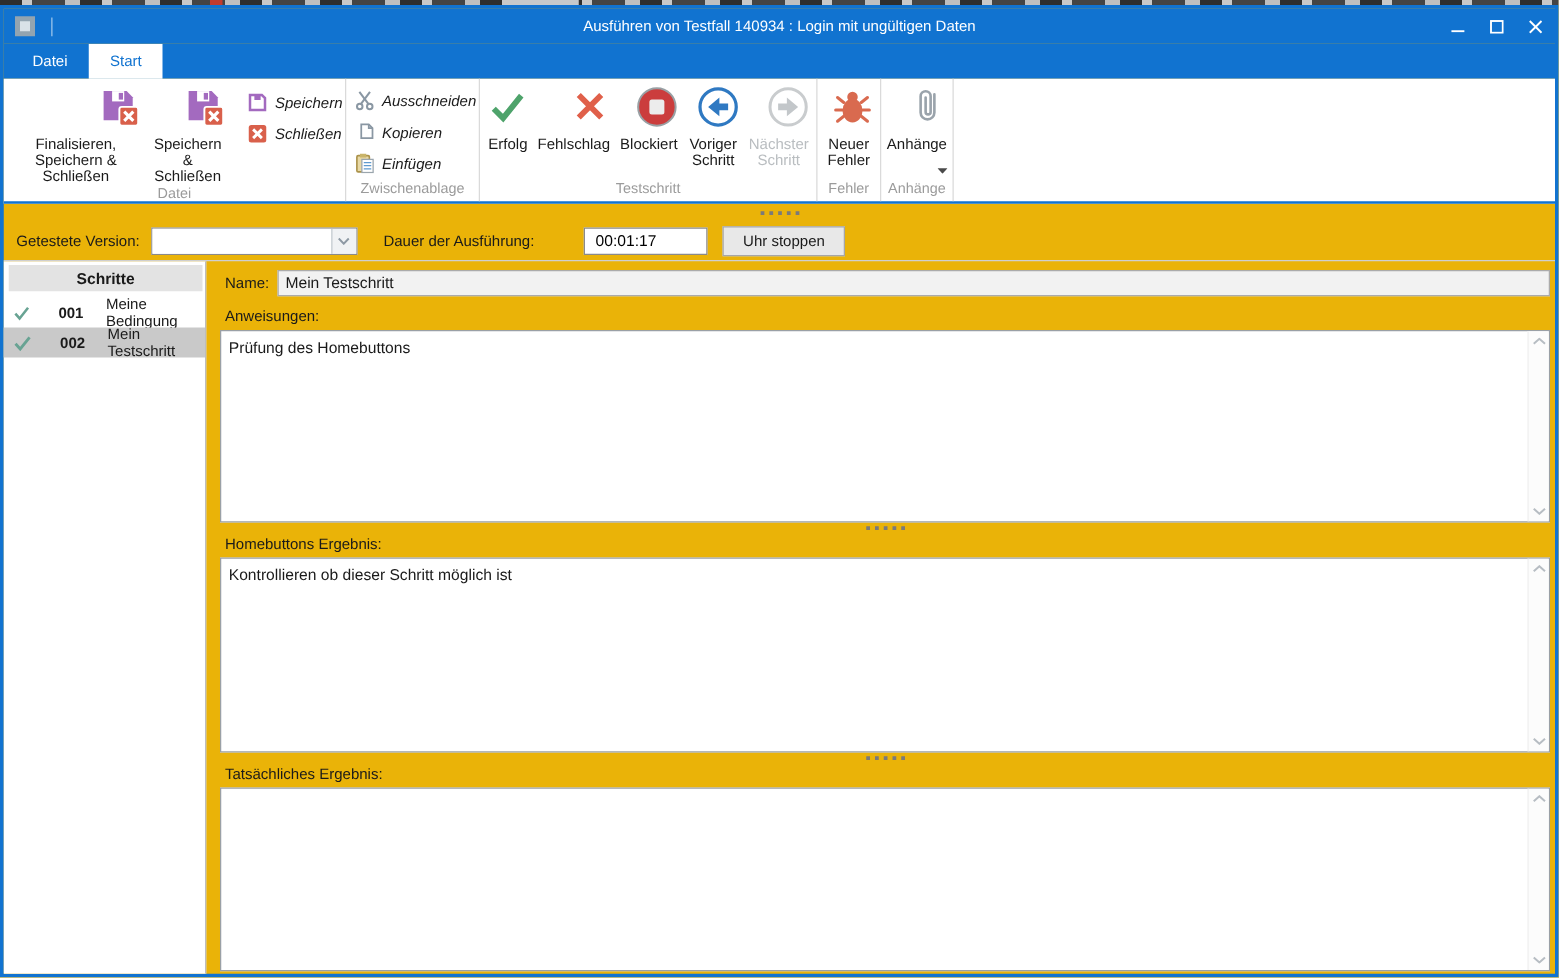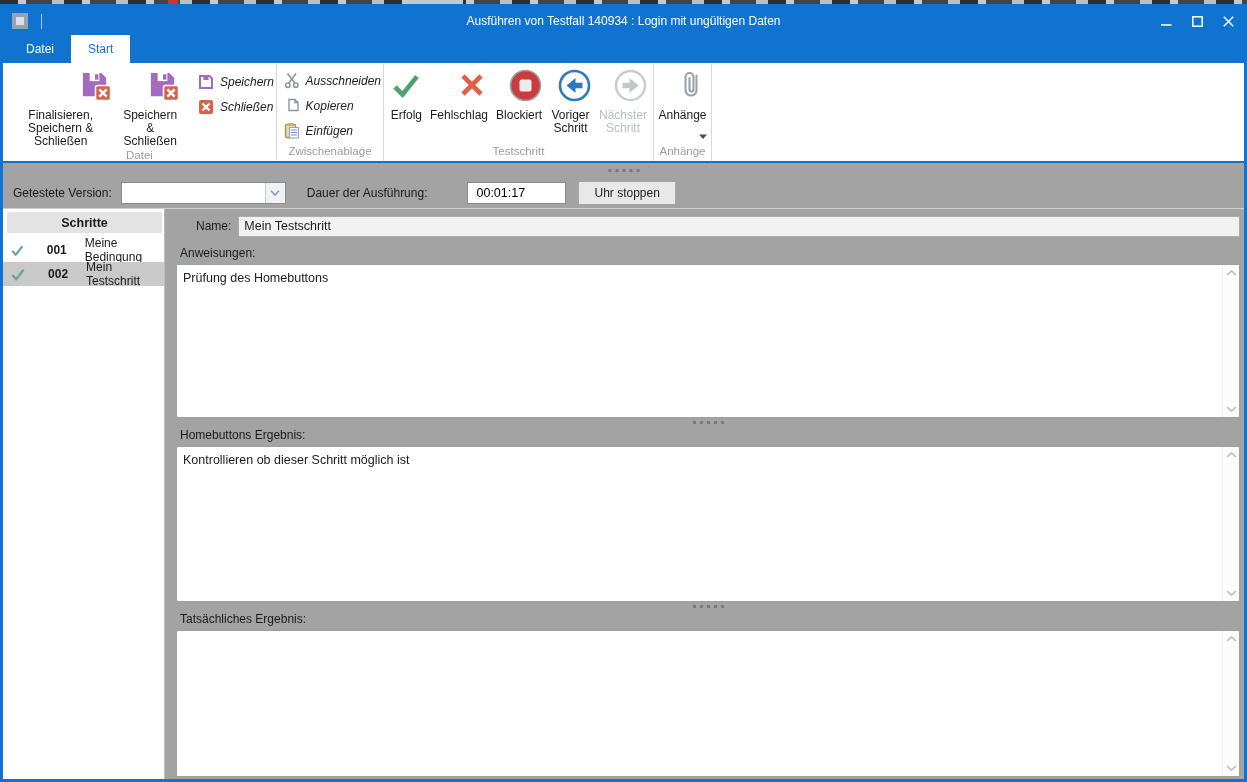--- a/index.html
+++ b/index.html
@@ -15,21 +15,21 @@
   
   .top-sliver {
     position:absolute; top:0; left:0; width:100%; height:4px;
     background: repeating-linear-gradient(90deg,#2e2e2e 0 18px,#c9c9c9 18px 26px,#444 26px 52px,#bfbfbf 52px 64px);
   }
   .top-sliver .red-frag { position:absolute; left:168px; top:0; width:10px; height:4px; background:#c23b2e; }
   .top-sliver .gray-frag { position:absolute; left:408px; top:0; width:55px; height:4px; background:#c6c9cb; }
 
   .window {
     position:absolute; top:4px; left:0; right:0; bottom:0;
-    border:3px solid #1173D0; background:#a3a3a3;
+    border:3px solid #1173D0; background:#eab308;
     display:flex; flex-direction:column;
   }
   
   .titlebar {
     height:28px; background:#1173D0; color:#fff;
     display:flex; align-items:center; position:relative; flex:0 0 auto;
   }
   .app-icon {
     width:16px; height:16px; margin-left:9px; background:#93a4b0;
     display:flex; align-items:center; justify-content:center; flex:0 0 auto;
@@ -89,21 +89,21 @@
   .sidebar { width:162px; border-right:1px solid #bdbdbd; background:#fff; display:flex; flex-direction:column; flex:0 0 auto; }
   .sidebar-header {
     height:21px; margin:3px 2px 5px 4px; background:#e3e3e3;
     font-weight:bold; font-size:12.5px; display:flex; align-items:center; justify-content:center;
   }
   .step-item { height:24px; display:flex; align-items:center; padding-left:8px; font-size:12px;gap:13px; }
   .step-item.selected { background:#c9c9c9; }
   .step-item .num { font-weight:bold; margin-left:10px; }
   .step-item .s-lbl { margin-left:5px; }
   .main { flex:1; display:flex; flex-direction:column; padding:5px 4px 2px 11px; min-width:0; }
-  .name-row { display:flex; align-items:center; height:22px; margin:1px 0 7px 20px; }
+  .name-row { display:flex; align-items:center; height:22px; margin:1px 0 7px 4px; }
   .name-row .lbl { margin-right:7px; }
   .name-input {
     flex:1; height:21px; background:#f2f2f2; border:1px solid #ababab;
     font:12.5px "Liberation Sans",sans-serif; padding:0 5px; color:#1a1a1a;
   }
   .field-label { font-size:12px; margin:2px 0 4px 4px; }
   .ta-wrap { position:relative; border:1px solid #9aa0a6; background:#fff; }
   .ta-wrap.h1 { height:154px; }
   .ta-wrap.h2 { height:156px; }
   .ta-wrap.h3 { flex:1; min-height:60px; }
@@ -294,20 +294,42 @@
                 <circle cx="16.5" cy="16.5" r="14.5" fill="#fff" stroke="#C9CCCE" stroke-width="2.4"></circle>
                 <path d="M24.5 16.5 L15.5 9 v4.8 h-7 v5.4 h7 v4.8 z" fill="#C3C7CA"></path>
               </svg>
           </span>
           <span>Nächster Schritt</span>
         </div>
       </div>
       <div class="rib-label">Testschritt</div>
     </div>
 
+    <div class="rib-group" style="width:51px;">
+      <div class="rib-content">
+        <div class="rib-btn-big">
+          <span class="ic">
+            <svg width="32" height="32" viewBox="0 0 32 32">
+                <g stroke="#D96A4F" stroke-width="2.4" stroke-linecap="round">
+                  <path d="M9 13 L4 9"></path>
+                  <path d="M8 19 H2.5"></path>
+                  <path d="M9 24 L4 28"></path>
+                  <path d="M23 13 L28 9"></path>
+                  <path d="M24 19 H29.5"></path>
+                  <path d="M23 24 L28 28"></path>
+                </g>
+                <circle cx="16" cy="8.5" r="4.2" fill="#D96A4F"></circle>
+                <ellipse cx="16" cy="19.5" rx="8" ry="9.5" fill="#D96A4F"></ellipse>
+              </svg>
+          </span>
+          <span>Neuer Fehler</span>
+        </div>
+      </div>
+      <div class="rib-label">Fehler</div>
+    </div>
 
     <div class="rib-group" style="width:58px; border-right:1px solid #dadada;">
       <div class="rib-content">
         <div class="rib-btn-big">
           <span class="ic">
             <svg width="32" height="33" viewBox="0 0 32 33">
                 <path d="M21.5 6.5 V21 a5.5 5.5 0 0 1 -11 0 V8 a4 4 0 0 1 8 0 v12.5 a2 2 0 0 1 -4 0 V9" fill="none" stroke="#9aa3ab" stroke-width="2.1" stroke-linecap="round"></path>
               </svg>
           </span>
           <span>Anhänge</span>

